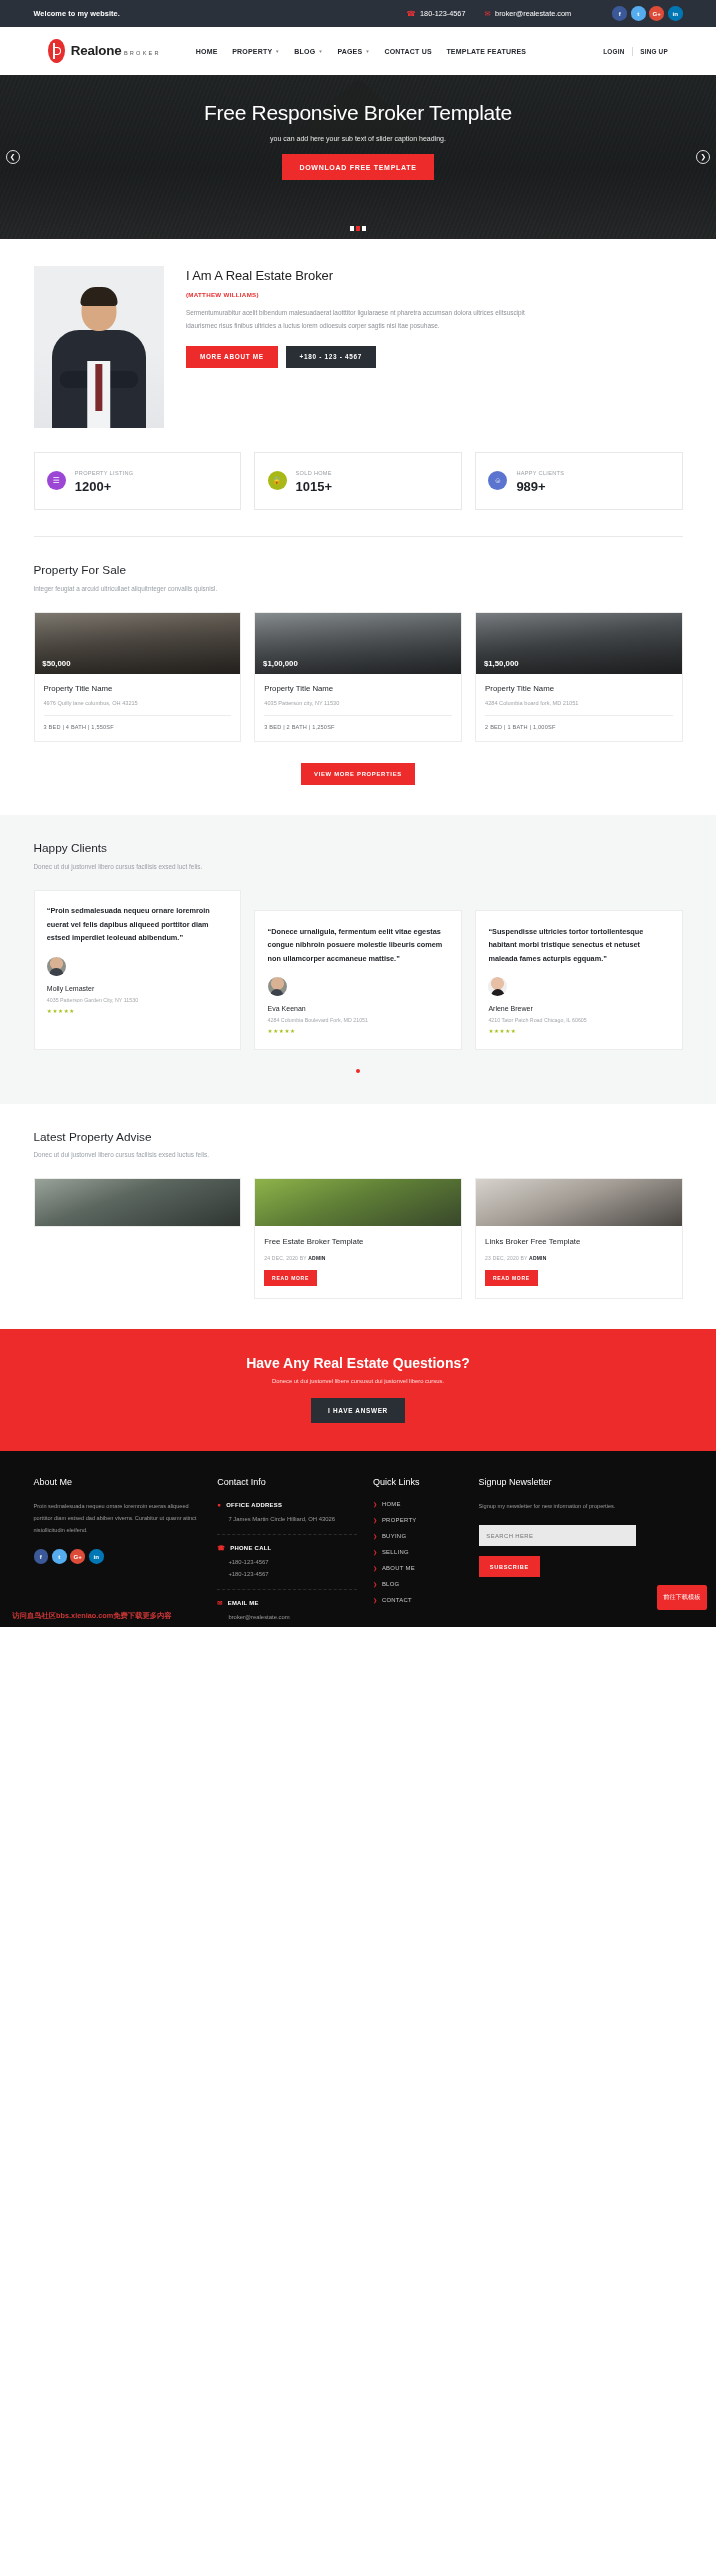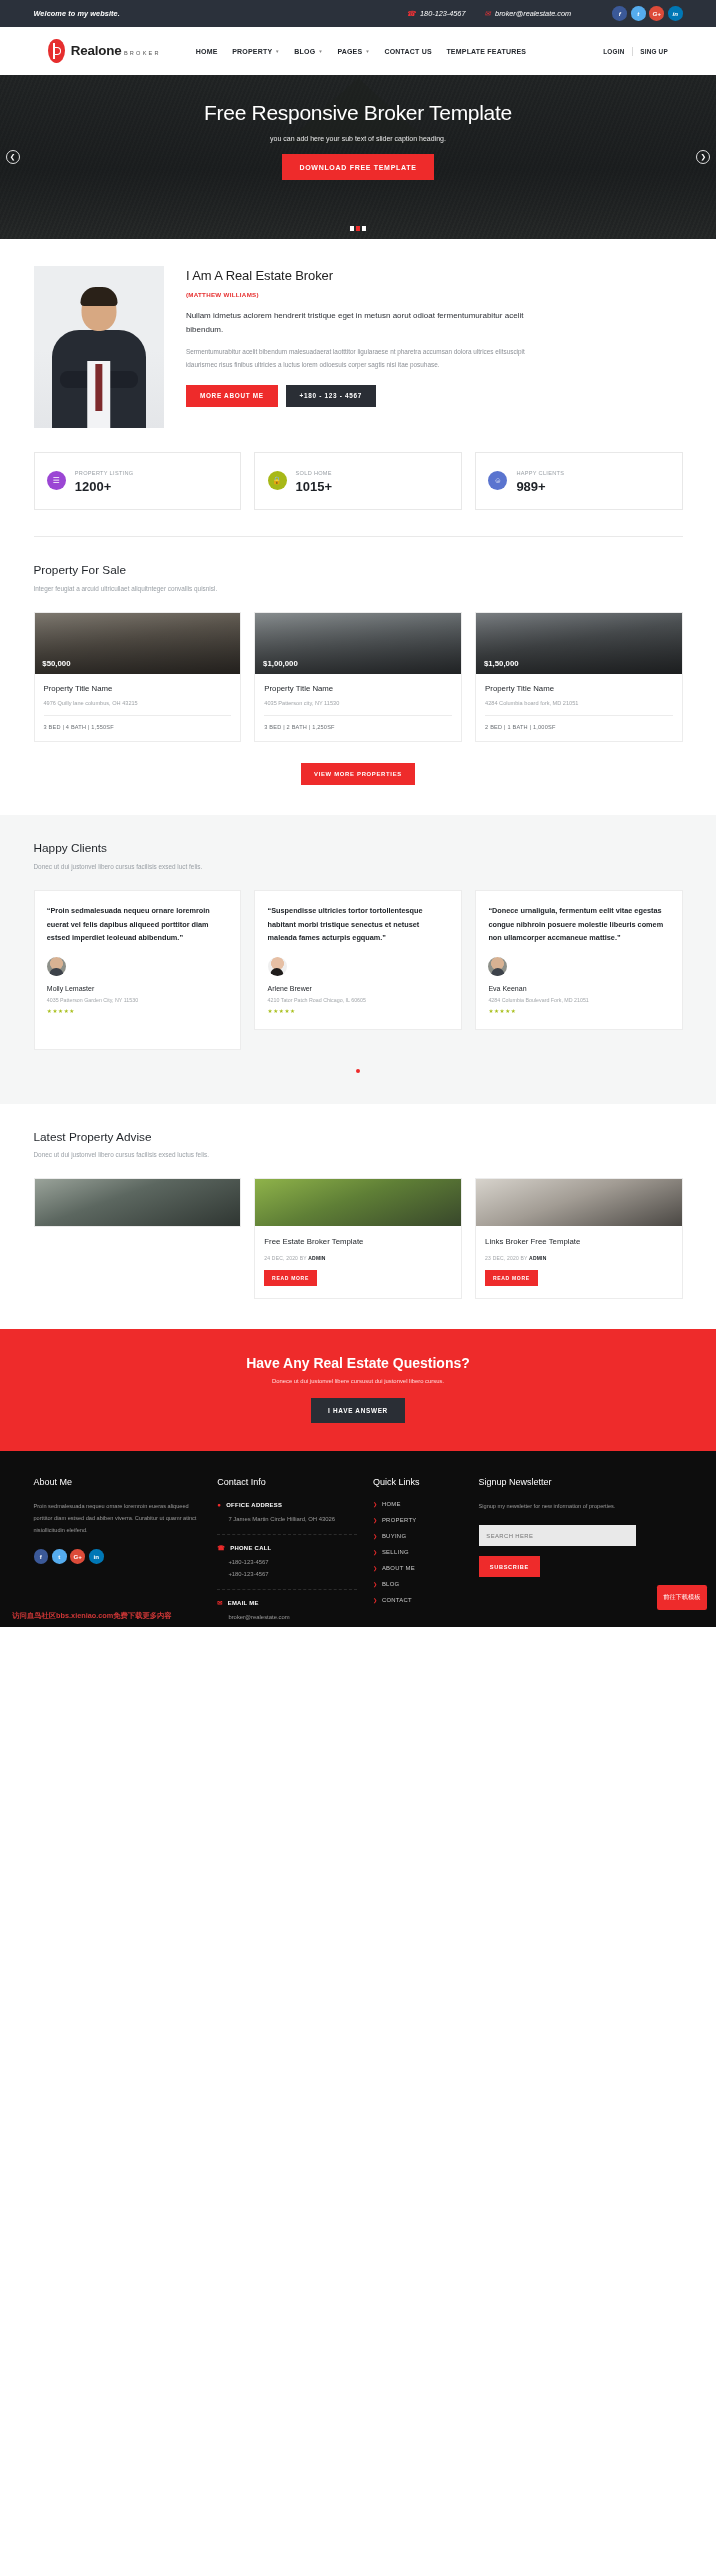--- a/index.html
+++ b/index.html
@@ -17,21 +17,21 @@
   .topbar {
     background: #2b313b;
     height: 27px;
     display: flex;
     align-items: center;
     color: #fff;
     font-size: 7.3px;
     position: relative;
     z-index: 5;
   }
-  .topbar .wrap { display: flex; align-items: center; width: 649px; font-style: italic; }
+  .topbar .wrap { display: flex; align-items: center; width: 649px; }
   .tb-welcome { font-weight: 600; letter-spacing: 0.1px; font-size: 7.3px; }
   .tb-contact { margin-left: auto; display: flex; align-items: center; gap: 19px; }
   .tb-item { display: flex; align-items: center; gap: 4.5px; font-size: 7.3px; }
   .tb-item .ic { color: #ee3135; display: inline-flex; }
   .tb-social { display: flex; align-items: center; gap: 3.9px; margin-left: 22.4px; }
   .soc {
     width: 14.6px; height: 14.6px; border-radius: 50%;
     display: inline-flex; align-items: center; justify-content: center;
     font-size: 6.2px; font-weight: 700; color: #fff;
   }
@@ -218,21 +218,21 @@
   .card-body { padding: 10px 9px 11.2px; }
   .card-title { font-size: 7.8px; color: #23272c; font-weight: 400; }
   .card-addr { font-size: 5.6px; color: #a0a4a8; margin-top: 7.8px; }
   .card-sep { border-top: 0.6px solid #ececec; margin: 9px 0 7.8px; }
   .card-meta { font-size: 5.6px; color: #6b7075; letter-spacing: 0.2px; }
   .center-btn { text-align: center; padding: 21px 0 0; }
   .center-btn button { padding: 7.8px 13.4px; font-size: 5.9px; }
 
   
   .gray-sec { background: #f5f6f6; margin-top: 30px; padding-bottom: 29px; }
-  .tcards { display: flex; gap: 13.4px; align-items: flex-start; }
+  .tcards { display: flex; gap: 13.4px; align-items: flex-end; }
   .tcard { flex: 1; background: #fff; border: 0.6px solid #ececec; padding: 13.4px 12.3px 14.6px; }
   .tcard.tall { padding-bottom: 35px; }
   .tq { font-size: 7.3px; font-weight: 700; color: #22262b; line-height: 1.85; }
   .tavatar {
     width: 19px; height: 19px; border-radius: 50%; margin-top: 12.3px;
     background: radial-gradient(circle at 50% 34%, #d8b293 0 6.2px, transparent 6.7px), #8d9089;
     position: relative; overflow: hidden;
   }
   .tavatar:after { content:""; position:absolute; left:50%; transform:translateX(-50%); bottom:0; width:13.4px; height:7.8px; background:#3d424a; border-radius: 6.7px 6.7px 0 0; }
   .tavatar.f { background: radial-gradient(circle at 50% 34%, #e6bfa4 0 6.2px, transparent 6.7px), #efefef; }
@@ -380,21 +380,20 @@
         <div class="suit"></div>
           <div class="arms"></div>
           <div class="shirt"></div>
           <div class="tie"></div>
         <div class="head"></div>
           <div class="hair"></div>
       </div>
       <div class="intro-body">
         <h2>I Am A Real Estate Broker</h2>
         <div class="intro-name">(MATTHEW WILLIAMS)</div>
-        <p class="intro-lead">Nullam idmetus aclorem hendrerit tristique eget in metusn aorut odioat fermentumurabitur acelit bibendum.</p>
         <p class="intro-p">Sermentumurabitur acelit bibendum malesuadaerat laotttitor ligularaese nt pharetra accumsan dolora ultrices elitsuscipit idaurisrnec risus finibus ultricies a luctus lorem odioesuis corper sagtis nisi itae posuhase.</p>
         <div class="intro-btns">
           <button class="btn-red b1">MORE ABOUT ME</button>
           <button class="btn-dark">+180 - 123 - 4567</button>
         </div>
       </div>
     </div>
 
     <div class="stats">
       <div class="stat">
@@ -478,31 +477,31 @@
     </div>
     <div class="tcards">
       <div class="tcard tall">
         <div class="tq">“Proin sedmalesuada nequeu ornare loremroin euerat vel felis dapibus aliqueed porttitor diam estsed imperdiet leoleuad abibendum.”</div>
         <div class="tavatar"></div>
         <div class="tname">Molly Lemaster</div>
         <div class="taddr">4035 Patterson Garden City, NY 11530</div>
         <div class="stars">★★★★★</div>
       </div>
       <div class="tcard">
+        <div class="tq">“Donece urnaligula, fermentum eelit vitae egestas congue nibhroin posuere molestie libeuris comem non ullamcorper accmaneue mattise.”</div>
+        <div class="tavatar"></div>
+        <div class="tname">Eva Keenan</div>
+        <div class="taddr">4284 Columbia Boulevard Fork, MD 21051</div>
+        <div class="stars">★★★★★</div>
+      </div>
+      <div class="tcard">
         <div class="tq">“Suspendisse ultricies tortor tortollentesque habitant morbi tristique senectus et netuset maleada fames acturpis egquam.”</div>
         <div class="tavatar f"></div>
         <div class="tname">Arlene Brewer</div>
         <div class="taddr">4210 Tator Patch Road Chicago, IL 60605</div>
-        <div class="stars">★★★★★</div>
-      </div>
-      <div class="tcard">
-        <div class="tq">“Donece urnaligula, fermentum eelit vitae egestas congue nibhroin posuere molestie libeuris comem non ullamcorper accmaneue mattise.”</div>
-        <div class="tavatar"></div>
-        <div class="tname">Eva Keenan</div>
-        <div class="taddr">4284 Columbia Boulevard Fork, MD 21051</div>
         <div class="stars">★★★★★</div>
       </div>
     </div>
     <div class="t-dots"><i></i></div>
   </div>
 </section>
 
 <section>
   <div class="wrap">
     <div class="sec-head">

